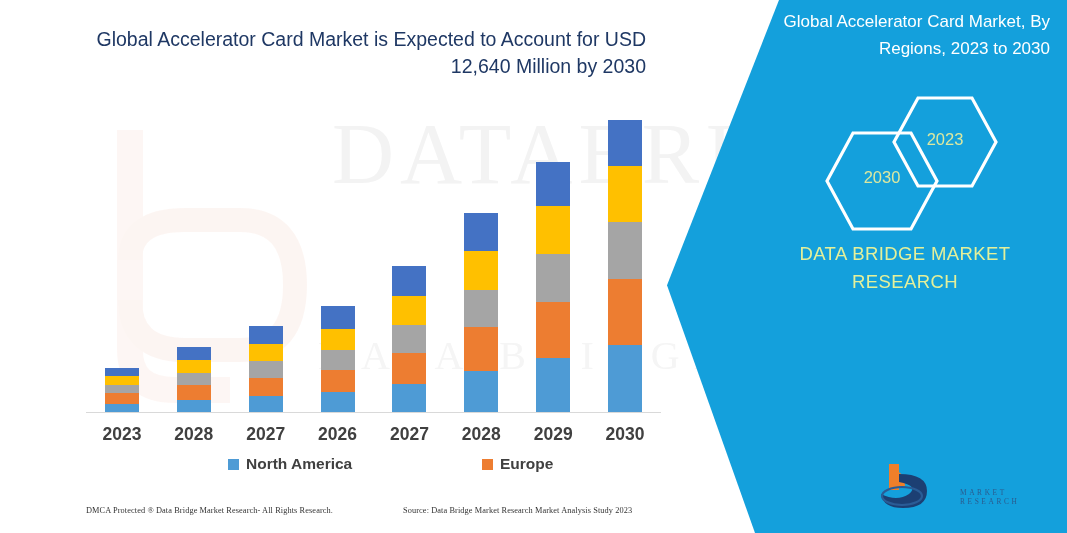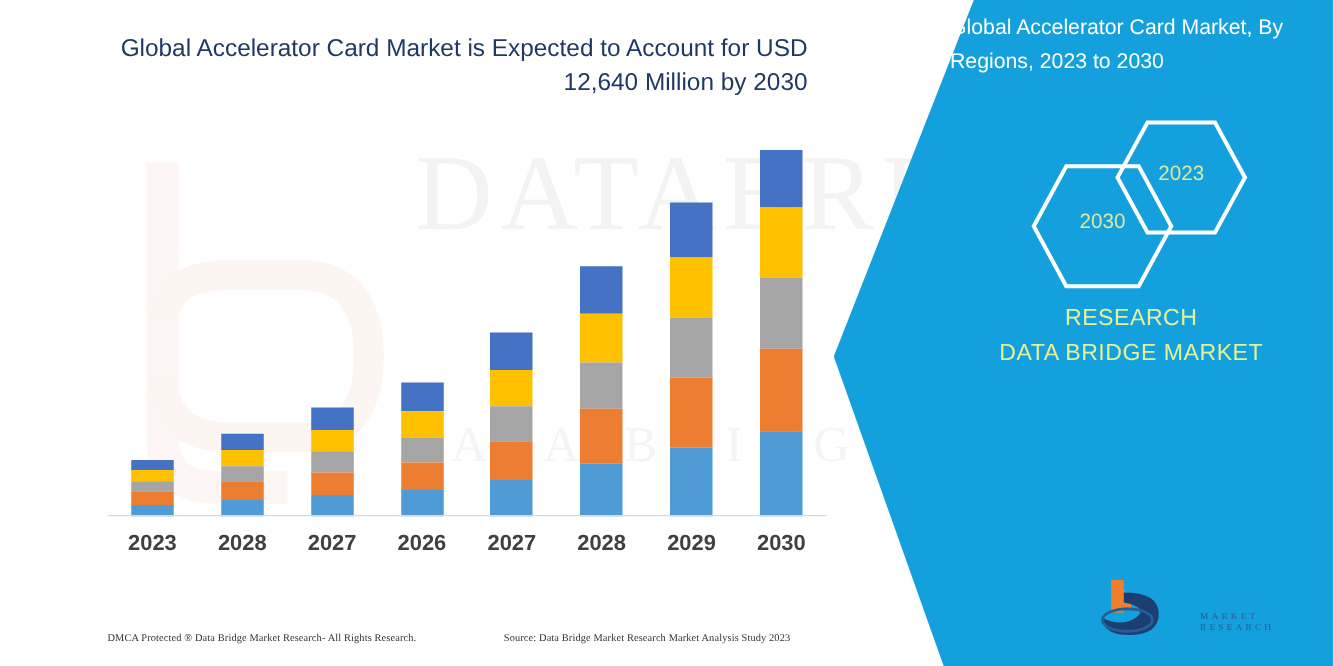--- a/index.html
+++ b/index.html
@@ -76,21 +76,21 @@
     font-family:"Liberation Serif", serif;letter-spacing:.1px;}
 
   
   .panel{
     position:absolute;right:0;top:0;width:400px;height:533px;
     background:#14a0dc;
     clip-path:polygon(28% 0, 100% 0, 100% 100%, 22% 100%, 0 53.5%);
   }
   .panel-title{
     position:absolute;left:760px;top:8px;width:290px;
-    text-align:left;
+    text-align:right;
     font-size:17px;line-height:27px;color:#ffffff;font-weight:400;
   }
   .hexwrap{position:absolute;left:822px;top:92px;width:230px;height:130px;}
   .hex{position:absolute;}
   .hex-label{
     position:absolute;width:100%;text-align:center;
     color:#dbe8a0;font-size:16.5px;font-weight:400;
   }
   .brandtxt{
     position:absolute;left:760px;top:240px;width:290px;text-align:center;
@@ -185,20 +185,30 @@
       <div class="xlab" style="left: 0.9375px;">2023</div>
       <div class="xlab" style="left: 72.8125px;">2028</div>
       <div class="xlab" style="left: 144.688px;">2027</div>
       <div class="xlab" style="left: 216.562px;">2026</div>
       <div class="xlab" style="left: 288.438px;">2027</div>
       <div class="xlab" style="left: 360.312px;">2028</div>
       <div class="xlab" style="left: 432.188px;">2029</div>
       <div class="xlab" style="left: 504.062px;">2030</div>
     </div>
 
+  <div class="legend" id="legend">
+      <div class="leg-item" style="left: 142px;">
+        <span class="leg-swatch" style="background: rgb(78, 155, 213);"></span>
+        <span class="leg-text">North America</span>
+      </div>
+      <div class="leg-item" style="left: 396px;">
+        <span class="leg-swatch" style="background: rgb(237, 125, 49);"></span>
+        <span class="leg-text">Europe</span>
+      </div>
+    </div>
 
   <div class="footer">
     <div class="foot-l">DMCA Protected ® Data Bridge Market Research-  All Rights Research.</div>
     <div class="foot-r">Source: Data Bridge Market Research  Market Analysis Study 2023</div>
   </div>
 
   <div class="panel"></div>
   <div class="panel-title">Global Accelerator Card Market, By Regions, 2023 to 2030</div>
 
   <div class="hexwrap">
@@ -207,22 +217,22 @@
     </svg>
     <div class="hex-label" style="left:68px;top:38px;width:110px;">2023</div>
 
     <svg class="hex" style="left:0px;top:36px;" width="120" height="106" viewBox="0 0 120 106">
       <polygon points="31,5 89,5 115,53 89,101 31,101 5,53" fill="none" stroke="#ffffff" stroke-width="3.2"></polygon>
     </svg>
     <div class="hex-label" style="left:0px;top:76px;width:120px;">2030</div>
   </div>
 
   <div class="brandtxt">
+    <div>DATA BRIDGE MARKET</div>
     <div>RESEARCH</div>
-    <div>DATA BRIDGE MARKET</div>
   </div>
 
   <svg class="dblogo" viewBox="0 0 180 56">
     <path d="M14 4 L14 26 L30 26 Q30 14 20 10 Z" fill="#ef7f2a"></path>
     <path d="M14 4 L24 4 L24 30 L14 30 Z" fill="#ef7f2a"></path>
     <path d="M24 14 Q52 14 52 31 Q52 48 28 48 Q8 48 6 34 Q22 42 34 34 Q44 26 24 22 Z" fill="#1c3f73"></path>
     <ellipse cx="27" cy="36" rx="20" ry="9" fill="none" stroke="#2a5c96" stroke-width="2.2"></ellipse>
   </svg>
   <div class="dbl2">MARKET RESEARCH</div>
 

